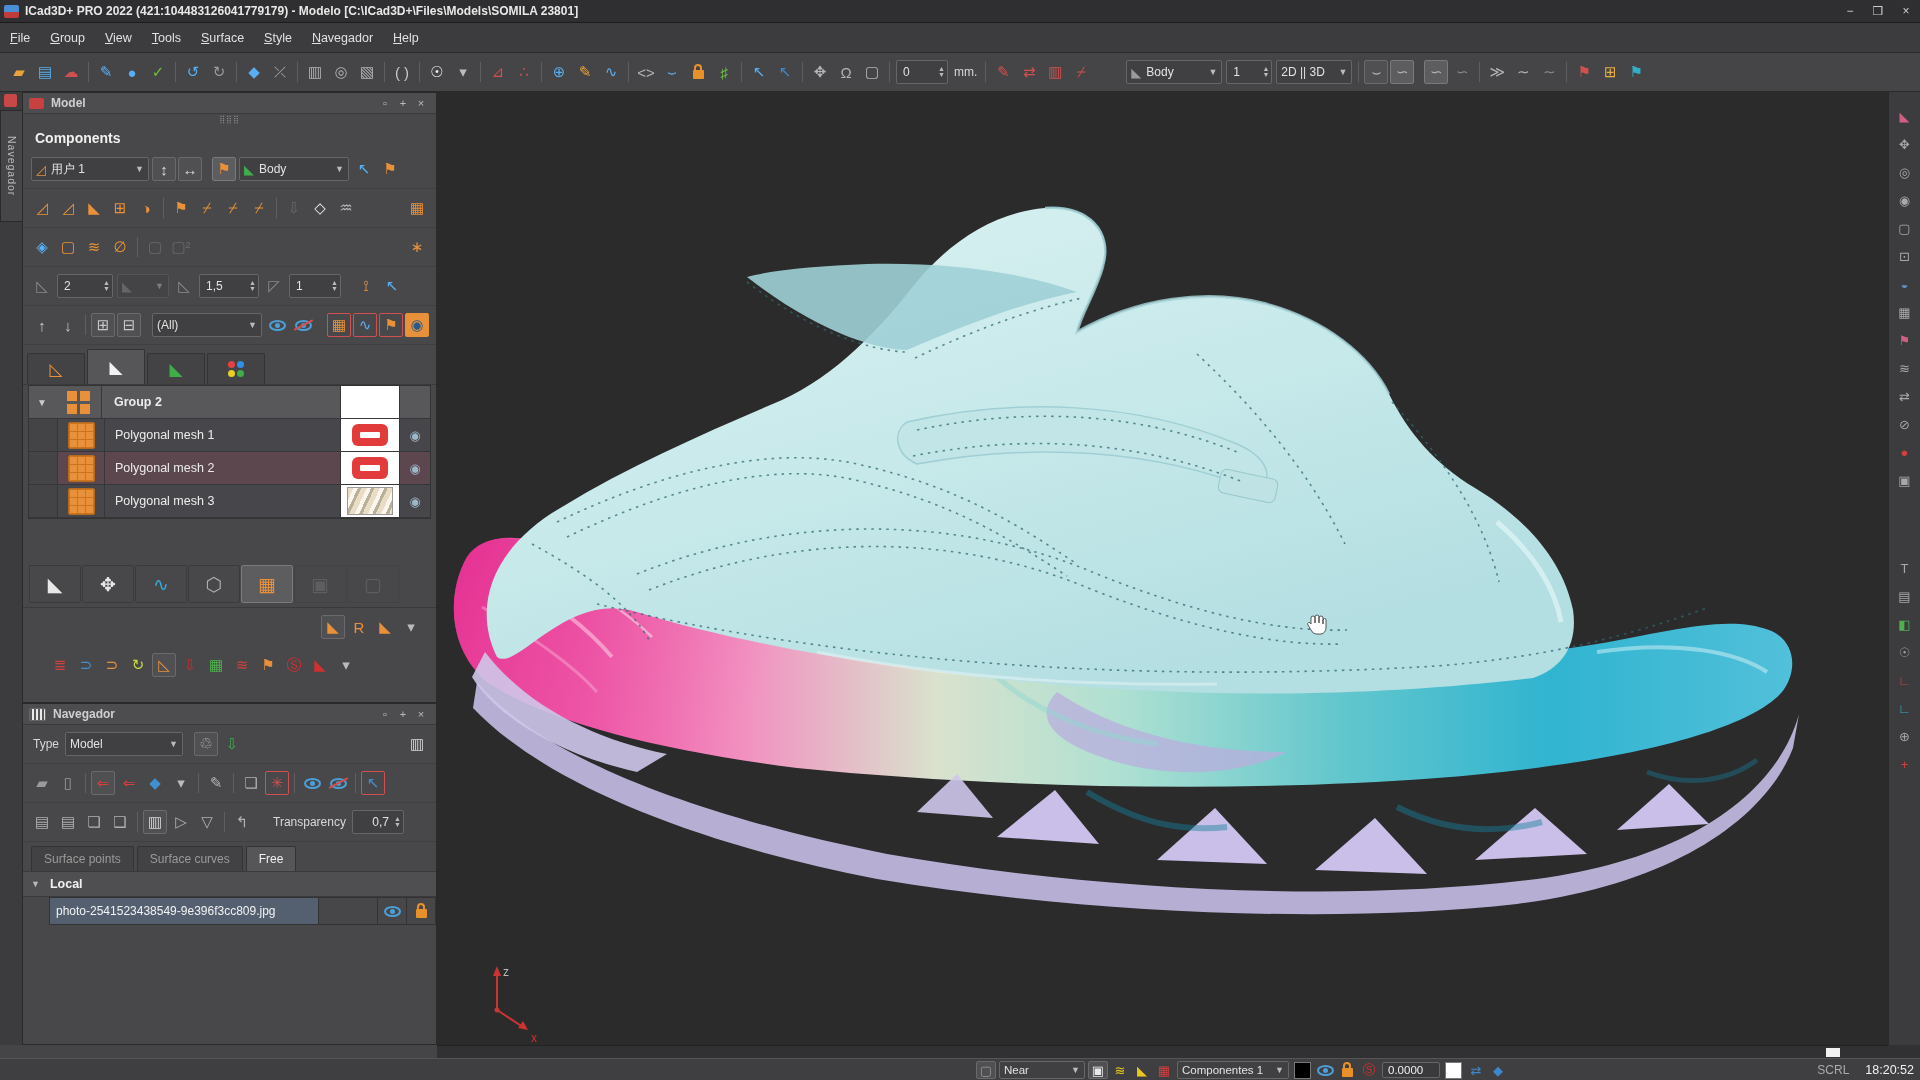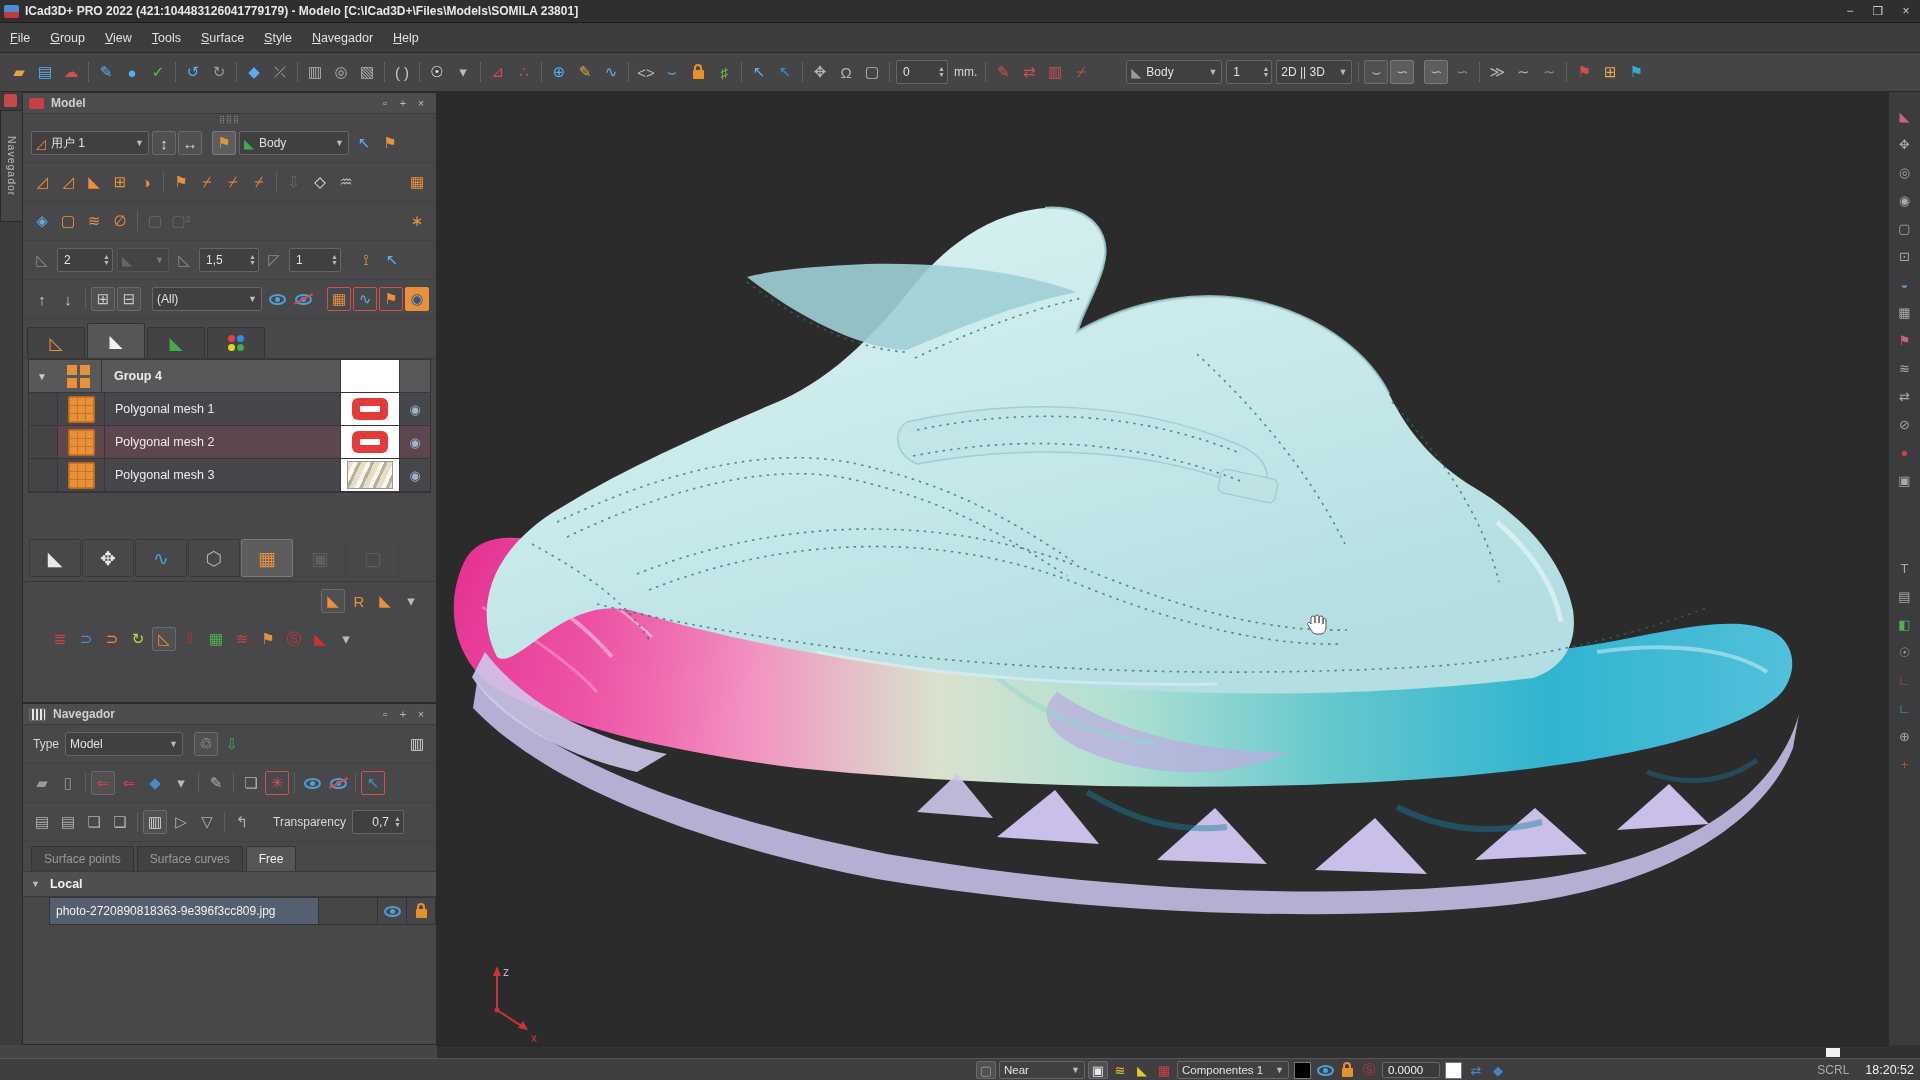--- a/index.html
+++ b/index.html
@@ -263,20 +263,21 @@
     <div class="ptitle">
       <div class="pticon" style="background:#c84040"></div>
       <div class="ptext">Model</div>
       <div class="row">
           <div class="pbtn">▫</div>
           <div class="pbtn">+</div>
           <div class="pbtn">×</div>
         </div>
     </div>
     <div class="draggrip">⣿⣿⣿</div>
+    <div class="phead">Components</div>
     <div class="prow row">
         <div class="combo" style="width: 118px;">
           <span style="color: rgb(232, 145, 58); margin-right: 5px; font-size: 13px;">◿</span>
           <span class="cv">用户 1</span>
           <span class="ar">▼</span>
         </div>
         <span class="icn bx" style="color: rgb(216, 216, 216);">↕</span>
         <span class="icn bx" style="color: rgb(216, 216, 216);">↔</span>
         <div style="width: 8px; flex: 0 0 auto;"></div>
         <span class="icn sel" style="color: rgb(232, 145, 58);">⚑</span>
@@ -391,21 +392,21 @@
         <div class="trow group">
           <div class="texp">▼</div>
           <div class="tic">
             <span class="gicon">
               <i></i>
               <i></i>
               <i></i>
               <i></i>
             </span>
           </div>
-          <div class="tlabel">Group 4</div>
+          <div class="tlabel">Group 2</div>
           <div class="tprev"></div>
           <div class="teye"></div>
         </div>
         <div class="trow r0">
           <div class="tind"></div>
           <div class="tic">
             <span class="meshic"></span>
           </div>
           <div class="tlabel">Polygonal mesh 1</div>
           <div class="tprev">
@@ -538,21 +539,21 @@
     <div class="rtabs">
         <div class="rtab">Surface points</div>
         <div class="rtab">Surface curves</div>
         <div class="rtab sel">Free</div>
       </div>
     <div class="lochead">
       <span class="la">▼</span>
       <span>Local</span>
     </div>
     <div class="filerow">
-      <div class="filename">photo-2720890818363-9e396f3cc809.jpg</div>
+      <div class="filename">photo-2541523438549-9e396f3cc809.jpg</div>
       <div class="filegap"></div>
       <div class="filecell">
         <span class="eyeI" style="color:#4d9fd8"></span>
       </div>
       <div class="filecell">
         <span class="lockI"></span>
       </div>
     </div>
   </div>
 

